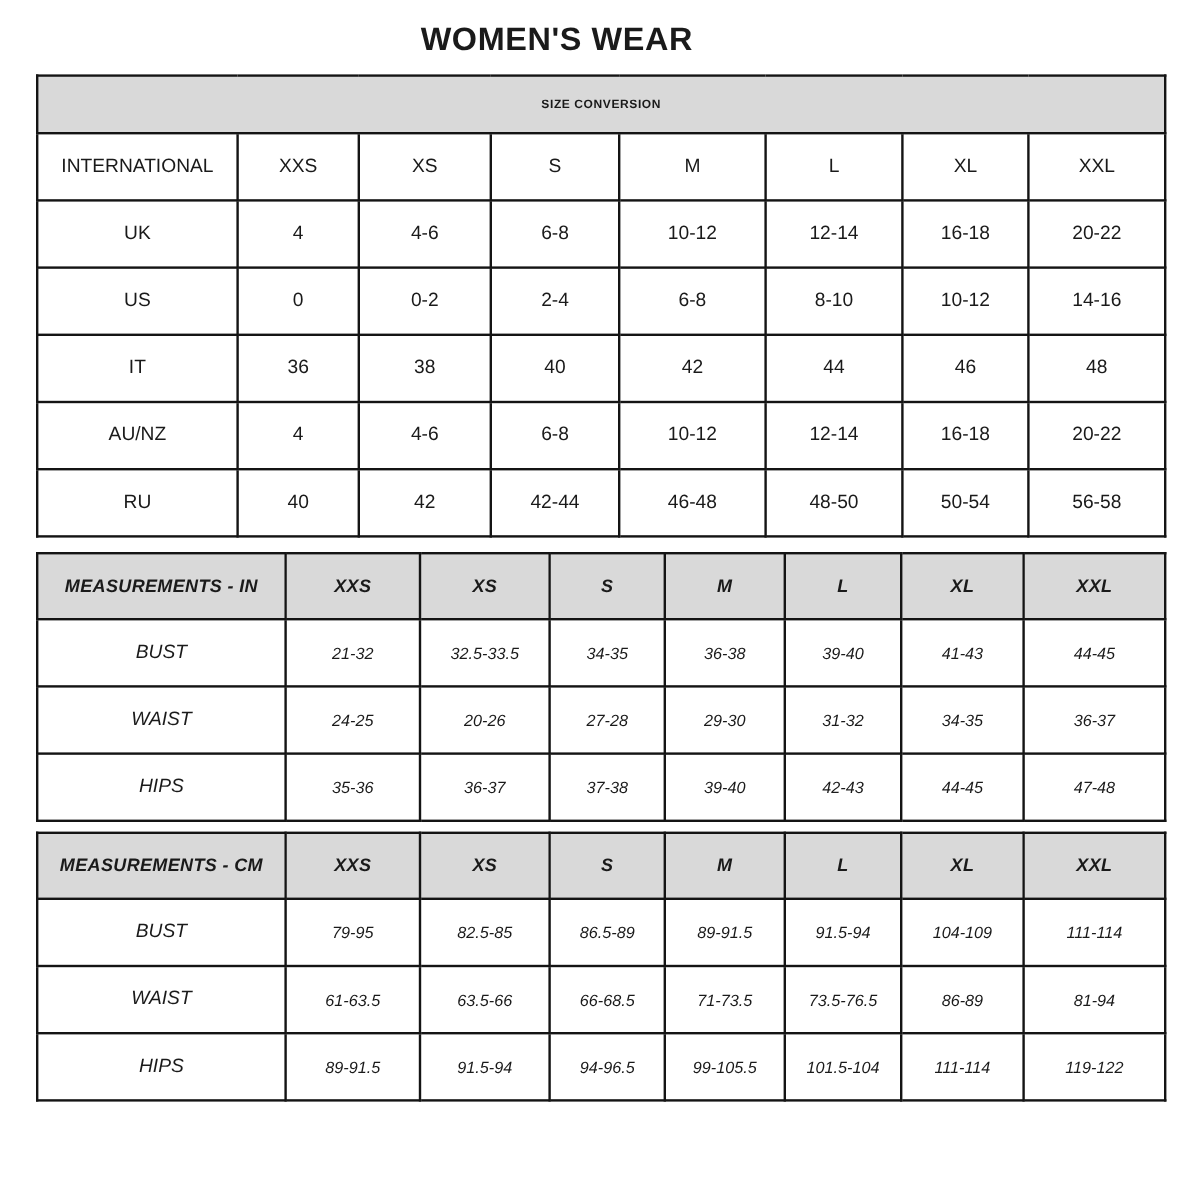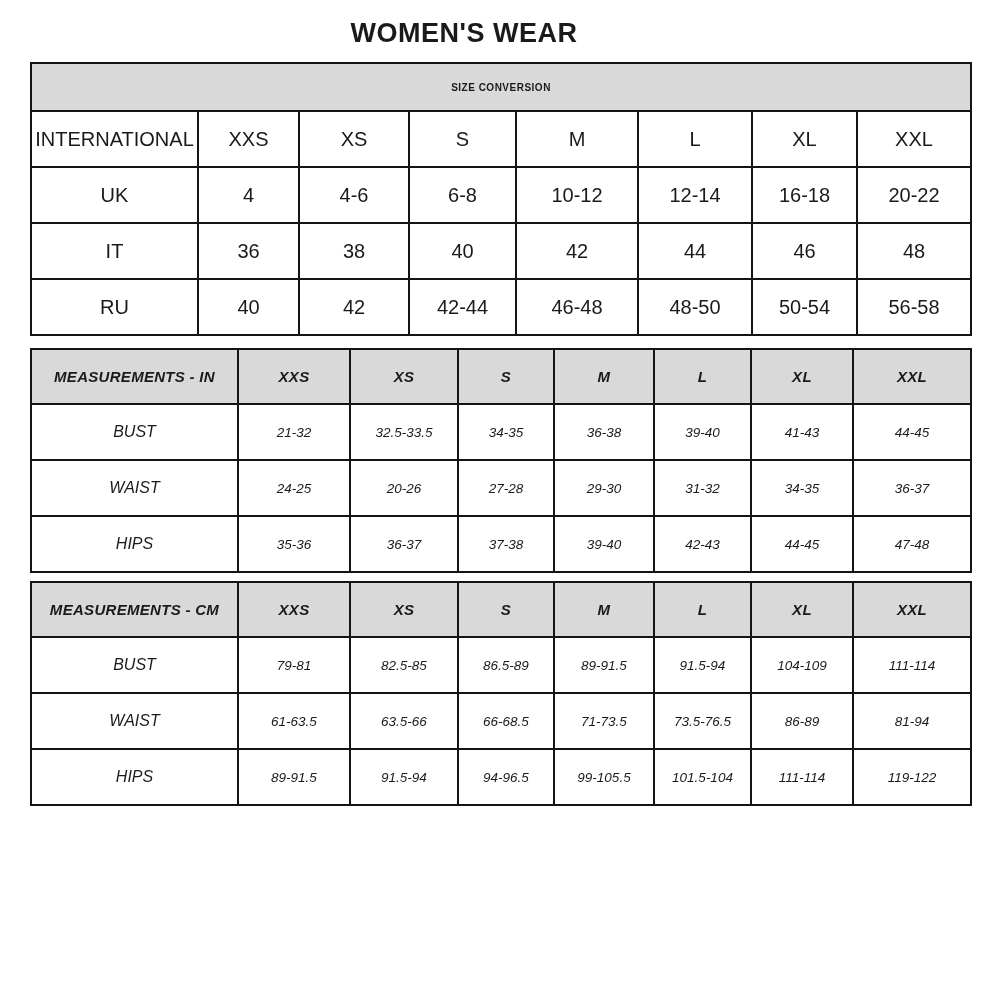--- a/index.html
+++ b/index.html
@@ -18,21 +18,21 @@
     text-align:center;font-size:27px;font-weight:bold;
     letter-spacing:0.5px;margin:6px 0 13px 0;
   }
   table{border-collapse:collapse;table-layout:fixed;width:940px;}
   td{
     border:2px solid var(--border);
     text-align:center;vertical-align:middle;
     overflow:hidden;white-space:nowrap;
   }
   
-  .t1 td{font-size:20px;height:56px;}
+  .t1 td{font-size:16px;height:56px;}
   .t1 tr.table-head td{
     background:var(--header-bg);font-weight:bold;font-size:10px;
     height:48px;letter-spacing:0.5px;
   }
   
   .tm{margin-top:12px;font-style:italic;}
   .tm td{height:56px;}
   .tm tr.cols-head td{
     background:var(--header-bg);font-weight:bold;font-size:15px;
     letter-spacing:0.3px;height:55px;
@@ -77,28 +77,48 @@
       <td>UK</td>
       <td>4</td>
       <td>4-6</td>
       <td>6-8</td>
       <td>10-12</td>
       <td>12-14</td>
       <td>16-18</td>
       <td>20-22</td>
     </tr>
     <tr>
+      <td>US</td>
+      <td>0</td>
+      <td>0-2</td>
+      <td>2-4</td>
+      <td>6-8</td>
+      <td>8-10</td>
+      <td>10-12</td>
+      <td>14-16</td>
+    </tr>
+    <tr>
       <td>IT</td>
       <td>36</td>
       <td>38</td>
       <td>40</td>
       <td>42</td>
       <td>44</td>
       <td>46</td>
       <td>48</td>
+    </tr>
+    <tr>
+      <td>AU/NZ</td>
+      <td>4</td>
+      <td>4-6</td>
+      <td>6-8</td>
+      <td>10-12</td>
+      <td>12-14</td>
+      <td>16-18</td>
+      <td>20-22</td>
     </tr>
     <tr>
       <td>RU</td>
       <td>40</td>
       <td>42</td>
       <td>42-44</td>
       <td>46-48</td>
       <td>48-50</td>
       <td>50-54</td>
       <td>56-58</td>
@@ -178,21 +198,21 @@
       <td>XXS</td>
       <td>XS</td>
       <td>S</td>
       <td>M</td>
       <td>L</td>
       <td>XL</td>
       <td>XXL</td>
     </tr>
     <tr>
       <td class="row-label">BUST</td>
-      <td class="val">79-81</td>
+      <td class="val">79-95</td>
       <td class="val">82.5-85</td>
       <td class="val">86.5-89</td>
       <td class="val">89-91.5</td>
       <td class="val">91.5-94</td>
       <td class="val">104-109</td>
       <td class="val">111-114</td>
     </tr>
     <tr>
       <td class="row-label">WAIST</td>
       <td class="val">61-63.5</td>

